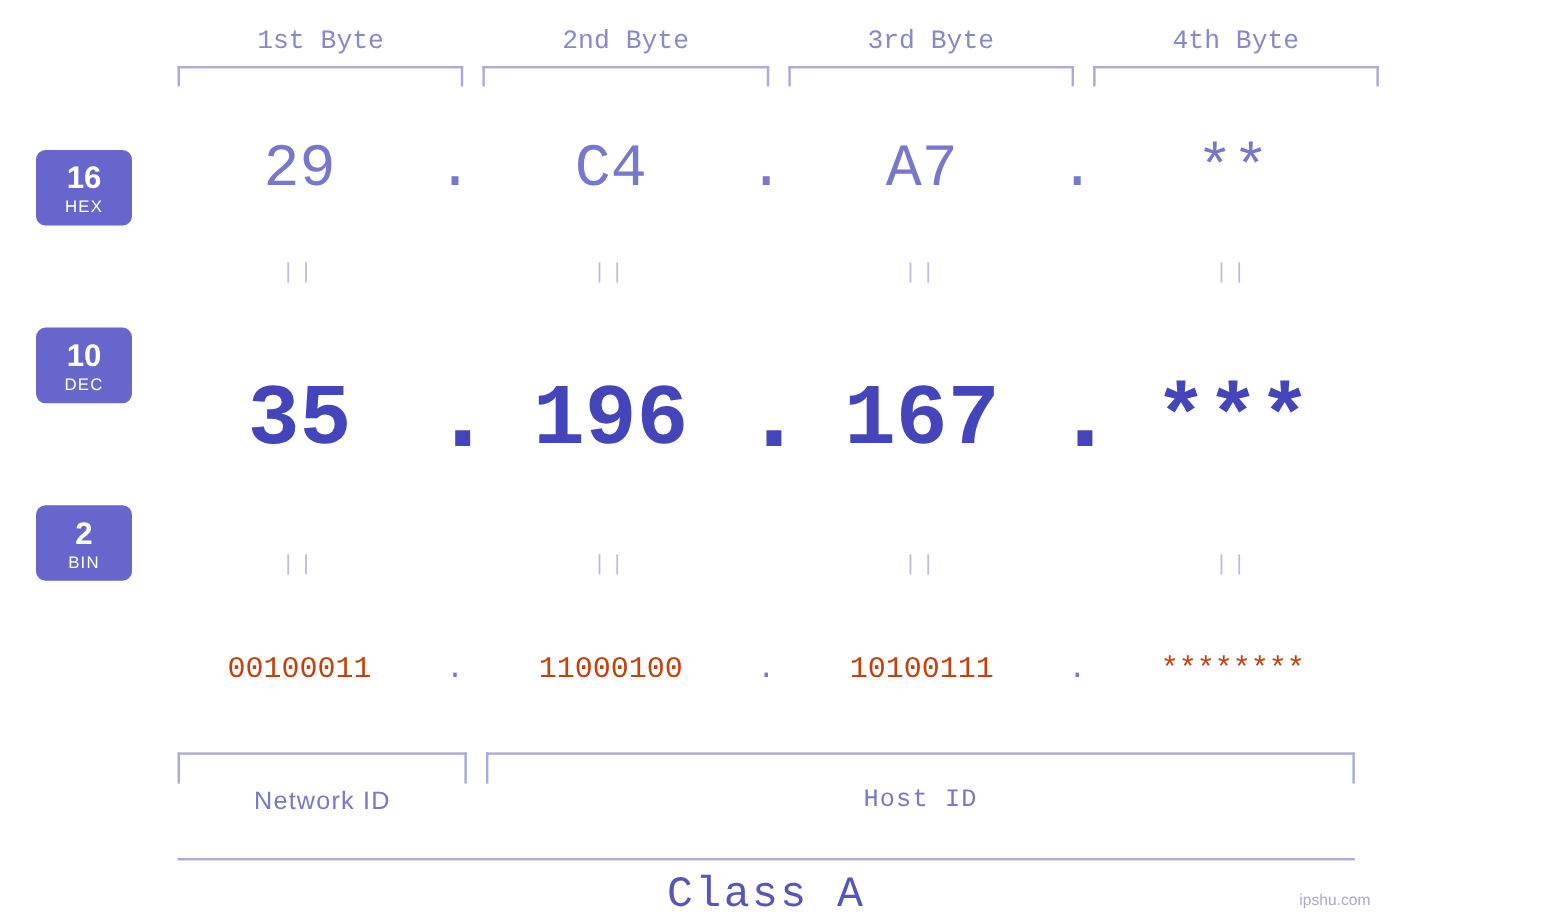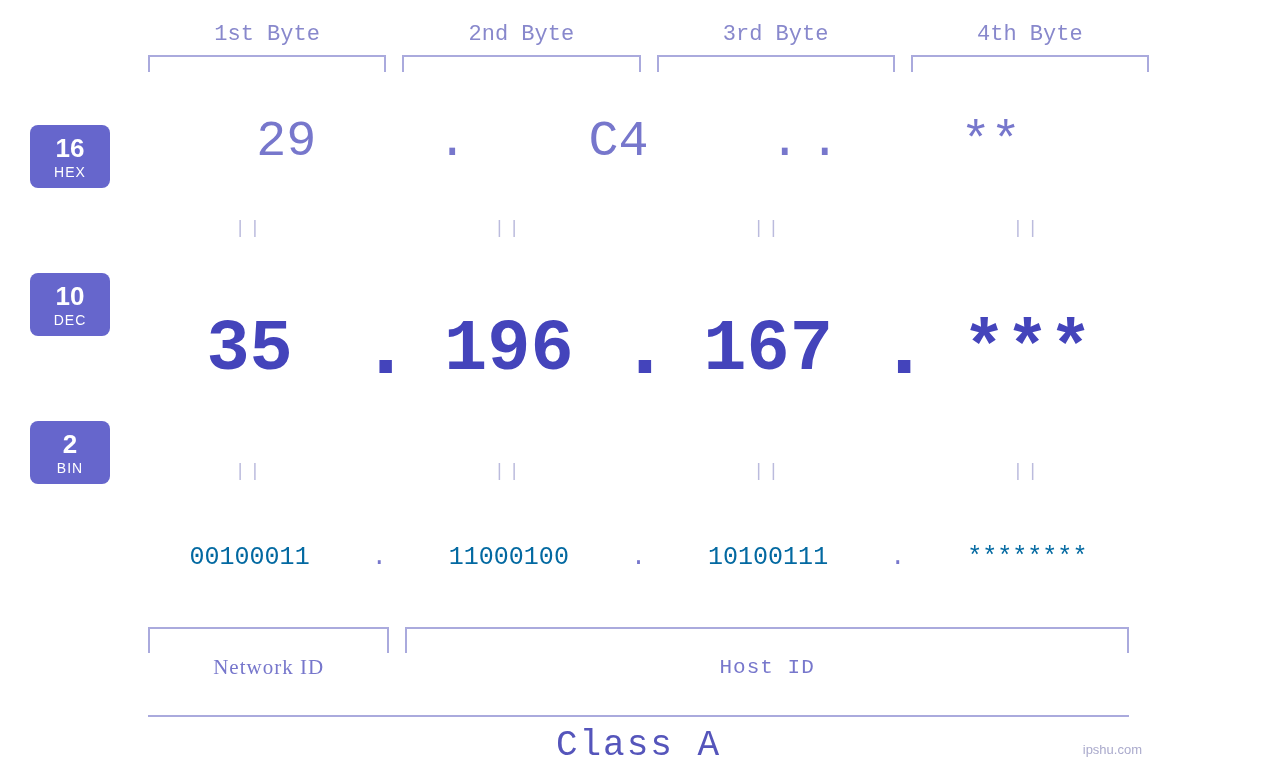--- a/index.html
+++ b/index.html
@@ -124,21 +124,21 @@
     .c1 { flex: 1; text-align: center; }
     .cdot { width: 40px; text-align: center; }
     .c2 { flex: 1; text-align: center; }
     .c3 { flex: 1; text-align: center; }
     .c4 { flex: 1; text-align: center; }
 
     .hex-val { color: #7777cc; font-size: 50px; font-family: 'Courier New', monospace; }
     .hex-dot { color: #7777cc; font-size: 50px; font-family: 'Courier New', monospace; }
     .dec-val { color: #4444bb; font-size: 72px; font-weight: bold; font-family: 'Courier New', monospace; }
     .dec-dot { color: #4444bb; font-size: 88px; font-weight: bold; font-family: 'Courier New', monospace; }
-    .bin-val { color: #0369a1; font-size: 25px; font-family: 'Courier New', monospace; }
+    .bin-val { color: #c2410c; font-size: 25px; font-family: 'Courier New', monospace; }
     .bin-dot { color: #7777cc; font-size: 25px; font-family: 'Courier New', monospace; }
     .eq-val { color: #bbbbdd; font-size: 18px; font-family: 'Courier New', monospace; letter-spacing: 4px; }
 
     .bottom-part {
       height: 140px;
       padding-left: 140px;
       display: flex;
       flex-direction: column;
     }
 
@@ -235,20 +235,23 @@
           </div>
           <div class="cdot">
             <span class="hex-dot">.</span>
           </div>
           <div class="c2">
             <span class="hex-val">C4</span>
           </div>
           <div class="cdot">
             <span class="hex-dot">.</span>
           </div>
+          <div class="c3">
+            <span class="hex-val">A7</span>
+          </div>
           <div class="cdot">
             <span class="hex-dot">.</span>
           </div>
           <div class="c4">
             <span class="hex-val">**</span>
           </div>
         </div>
       </div>
 
       <div class="row-eq">
@@ -341,21 +344,21 @@
       </div>
 
       <div style="flex:3; position:relative; margin:0 8px;">
         <div style="position:absolute; top:0; left:0; right:0; height:2px; background:#aaaadd;"></div>
         <div style="position:absolute; top:0; left:0; bottom:0; width:2px; background:#aaaadd;"></div>
         <div style="position:absolute; top:0; right:0; bottom:0; width:2px; background:#aaaadd;"></div>
       </div>
     </div>
 
     <div style="display:flex; height:40px; padding-right:20px; align-items:center;">
-      <div style="flex:1; text-align:center; color:#7777cc; font-size:21px; font-family:Liberation Serif, serif; letter-spacing:1px; margin:0 8px;">Network ID</div>
+      <div style="flex:1; text-align:center; color:#7777cc; font-size:21px; font-family:Liberation Sans, sans-serif; letter-spacing:1px; margin:0 8px;">Network ID</div>
       <div style="flex:3; text-align:center; color:#7777cc; font-size:21px; font-family:'Courier New',monospace; letter-spacing:1px; margin:0 8px;">Host ID</div>
     </div>
 
     <div style="position:relative; height:70px; padding-right:20px;margin-top:32px;">
       <div style="height:2px; background:#aaaadd; margin:0 8px;"></div>
       <div style="text-align:center; color:#5555bb; font-size:36px; font-family:'Courier New',monospace; letter-spacing:2px; margin-top:8px;">Class A</div>
     </div>
 
   </div>
 

